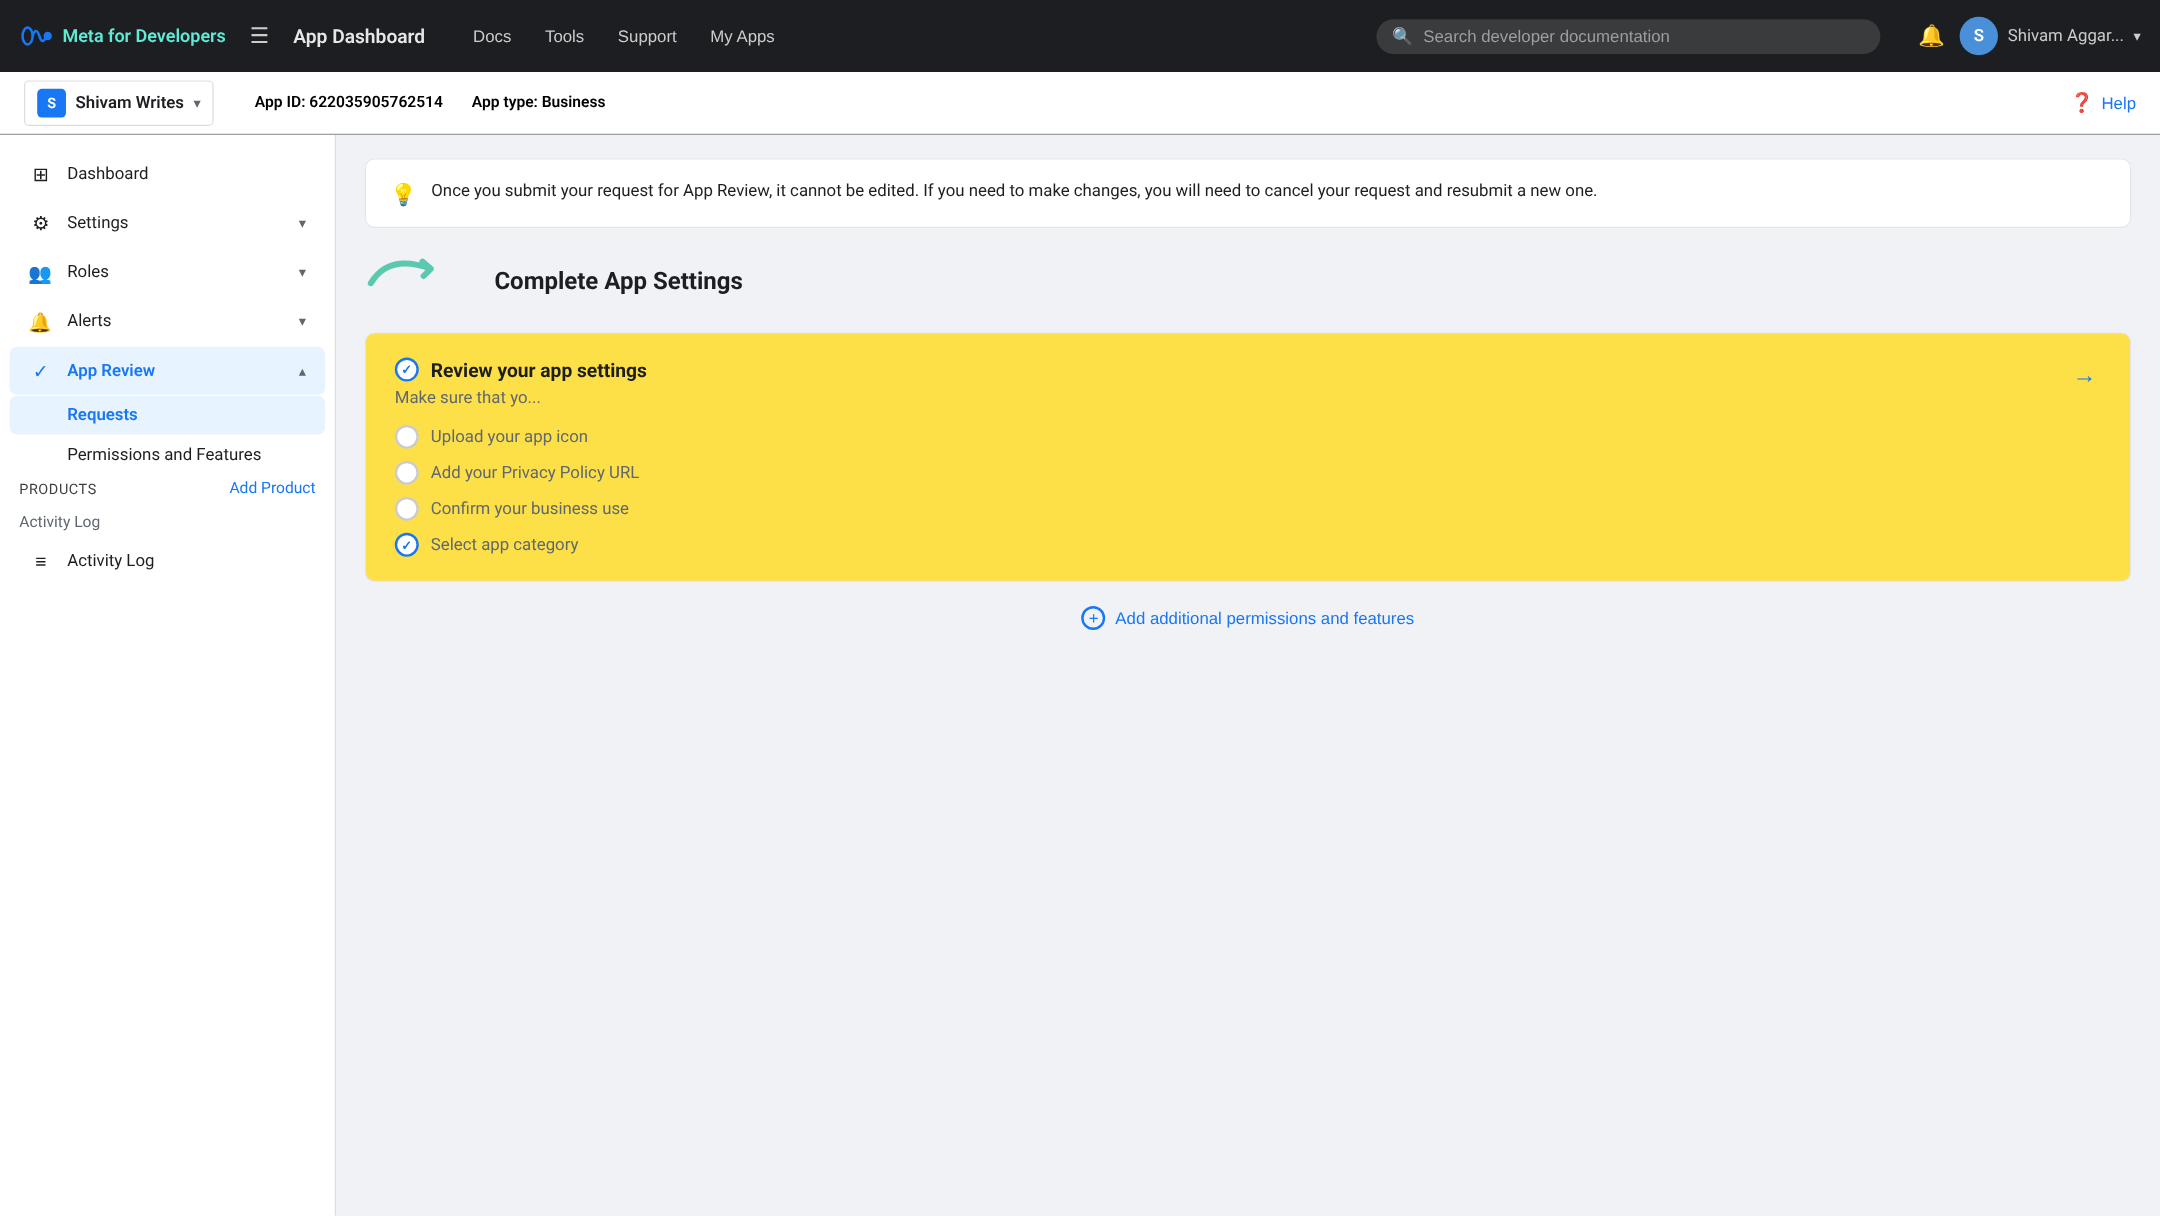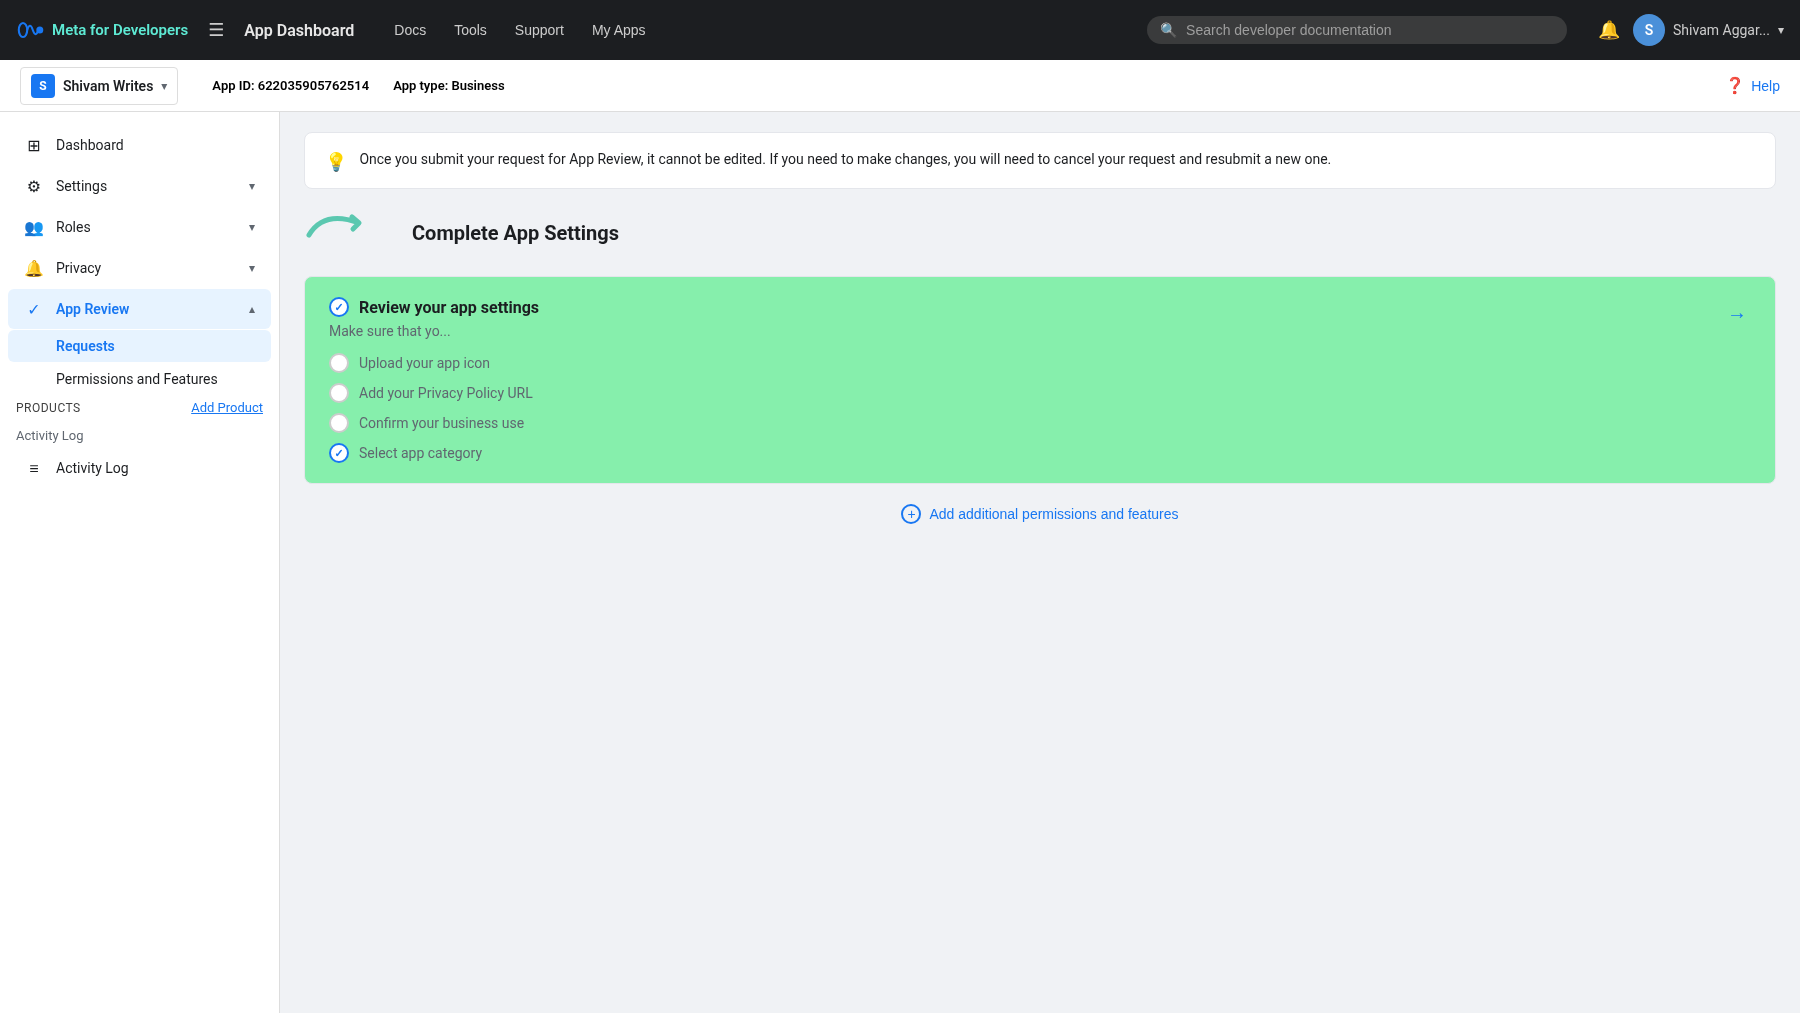--- a/index.html
+++ b/index.html
@@ -65,21 +65,21 @@
     .sidebar { width: 280px; background: #fff; border-right: 1px solid #ddd; padding: 12px 0; flex-shrink: 0; position: fixed; top: 112px; bottom: 0; overflow-y: auto; }
     .sidebar-item { display: flex; align-items: center; gap: 12px; padding: 10px 16px; cursor: pointer; color: #1c1e21; font-size: 14px; border-radius: 6px; margin: 1px 8px; }
     .sidebar-item.active { background: #e7f3ff; color: #1877f2; }
     .sidebar-item-icon { width: 20px; height: 20px; display: flex; align-items: center; justify-content: center; font-size: 16px; flex-shrink: 0; }
     .sidebar-item-label { flex: 1; font-size: 14px; }
     .sidebar-chevron { color: #606770; font-size: 12px; }
     .sidebar-sub-item { padding: 8px 16px 8px 48px; cursor: pointer; font-size: 14px; color: #1c1e21; border-radius: 6px; margin: 1px 8px; }
     .sidebar-sub-item.active { color: #1877f2; font-weight: 600; background: #e7f3ff; }
     .sidebar-section-label { font-size: 12px; color: #404040; padding: 12px 16px 4px; font-weight: 400; text-transform: uppercase; letter-spacing: 0.5px; }
     .sidebar-section-row { display: flex; align-items: center; justify-content: space-between; padding: 4px 16px; }
-    .sidebar-add-link { color: #1877f2; font-size: 13px; cursor: pointer; text-decoration: underline; }
+    .sidebar-add-link { color: #1877f2; font-size: 13px; cursor: pointer; }
 
     
     .content { margin-left: 280px; flex: 1; padding: 0; }
 
     
     .info-banner {
       background: #fff;
       border: 1px solid #e4e6eb;
       border-radius: 8px;
       margin: 20px 24px 16px;
@@ -90,21 +90,21 @@
     }
     .info-icon { color: #f0a500; font-size: 18px; flex-shrink: 0; margin-top: 2px; }
     .info-text { font-size: 14px; color: #1c1e21; line-height: 1.5; }
 
     
     .section { margin: 0 24px 20px; }
     .section-title { font-size: 20px; font-weight: 700; color: #1c1e21; margin-bottom: 16px; display: flex; align-items: center; gap: 28px; }
 
     
     .settings-card {
-      background: #86efac;
+      background: #fde047;
       border: 1px solid #e4e6eb;
       border-radius: 8px;
       padding: 20px 24px;
       display: flex;
       align-items: flex-start;
       justify-content: space-between;
       gap: 16px;
     }
     .settings-card-left { flex: 1; }
     .settings-card-title { font-size: 16px; font-weight: 700; margin-bottom: 6px; color: #1c1e21; display: flex; align-items: center; gap: 10px; }
@@ -213,21 +213,21 @@
     </div>
 
     <div class="sidebar-item">
       <span class="sidebar-item-icon">👥</span>
       <span class="sidebar-item-label">Roles</span>
       <span class="sidebar-chevron">▾</span>
     </div>
 
     <div class="sidebar-item">
       <span class="sidebar-item-icon">🔔</span>
-      <span class="sidebar-item-label">Privacy</span>
+      <span class="sidebar-item-label">Alerts</span>
       <span class="sidebar-chevron">▾</span>
     </div>
 
     <div class="sidebar-item active">
       <span class="sidebar-item-icon" style="color:#1877f2;">✓</span>
       <span class="sidebar-item-label" style="font-weight:600;color:#1877f2;">App Review</span>
       <span class="sidebar-chevron">▴</span>
     </div>
 
     <div class="sidebar-sub-item active">

